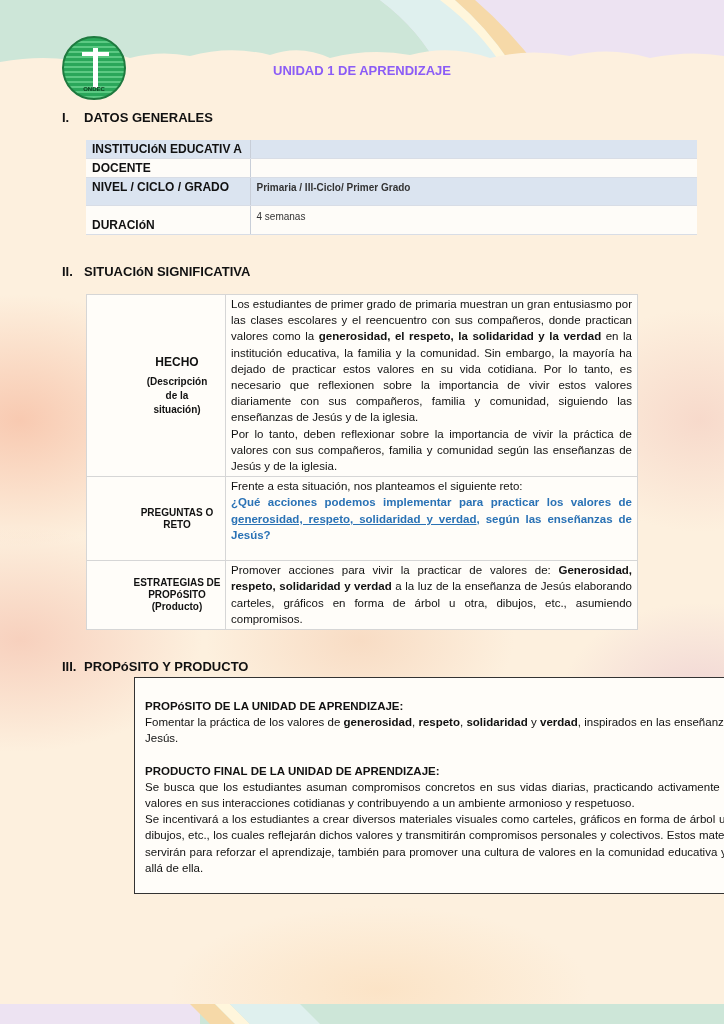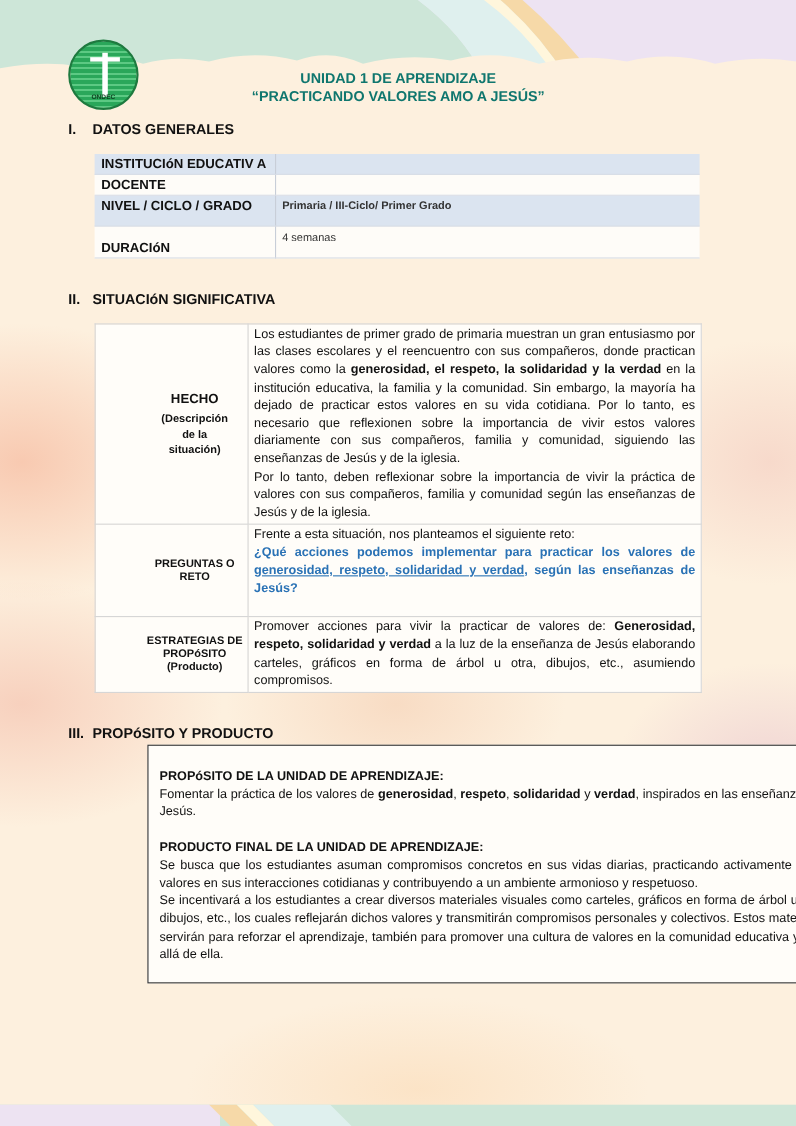--- a/index.html
+++ b/index.html
@@ -29,29 +29,29 @@
     z-index: 2;
   }
   .logo .cross-v { position: absolute; left: 29px; top: 10px; width: 5px; height: 40px; background: #fff; }
   .logo .cross-h { position: absolute; left: 18px; top: 14px; width: 27px; height: 4px; background: #fff; }
   .logo .logo-text {
     position: absolute; left: 0; right: 0; bottom: 6px; text-align: center;
     font-size: 6px; font-weight: bold; color: #0d3d1e;
   }
 
   .title-block { position: absolute; top: 62px; left: 0; width: 724px; text-align: center; z-index: 2; }
-  .title-block div { font-weight: bold; font-size: 13px; line-height: 17px; color: #0f766e; }
+  .title-block div { font-weight: bold; font-size: 13px; line-height: 17px; color: #8b5cf6; }
 
   .section-heading {
     position: absolute; font-weight: bold; font-size: 13px; color: #111; z-index: 2;
   }
   .section-heading .num { display: inline-block; width: 22px; }
 
   
-  .datos { position: absolute; left: 86px; top: 140px; width: 550px; z-index: 2; border-collapse: collapse; }
+  .datos { position: absolute; left: 86px; top: 140px; width: 611px; z-index: 2; border-collapse: collapse; }
   .datos td { font-size: 12px; vertical-align: top; padding: 2px 6px; border-bottom: 1px solid #d8dde6; }
   .datos td.k { font-weight: bold; width: 164px; border-right: 1px solid #c8ced8; }
   .datos td.v { font-size: 10px; font-weight: bold; color: #333; padding-top: 4px; }
   .datos tr.shaded td { background: #dbe4f0; }
   .datos tr.plain td { background: #fefcf8; }
 
   
   .sit { position: absolute; left: 86px; top: 294px; width: 552px; border-collapse: collapse; z-index: 2; }
   .sit td { border: 1px solid #d6d6d6; background: #fffdf9; vertical-align: top; }
   .sit td.lbl { width: 139px; text-align: center; vertical-align: middle; font-weight: bold; color: #111; padding-left: 42px; }
@@ -92,21 +92,20 @@
 </svg>
 
 <div class="logo">
   <span class="cross-v"></span>
   <span class="cross-h"></span>
   <span class="logo-text">ONDEC</span>
 </div>
 
 <div class="title-block">
   <div>UNIDAD 1 DE APRENDIZAJE</div>
-  <div>“PRACTICANDO VALORES AMO A JESÚS”</div>
 </div>
 
 <div class="section-heading" style="left:62px; top:110px;">
   <span class="num">I.</span><span>DATOS GENERALES</span>
 </div>
 
 <table class="datos">
   <tbody>
       <tr class="shaded" style="height:17px;">
     <td class="k">INSTITUCIóN EDUCATIV A</td>

